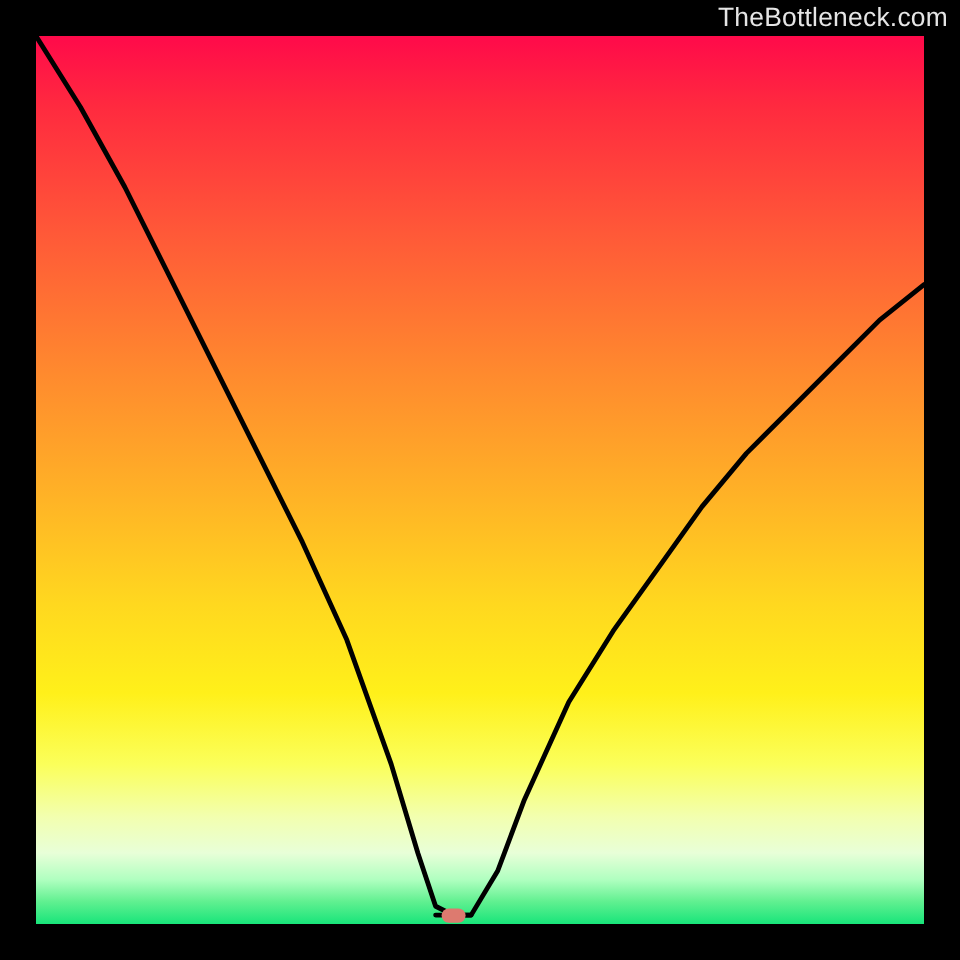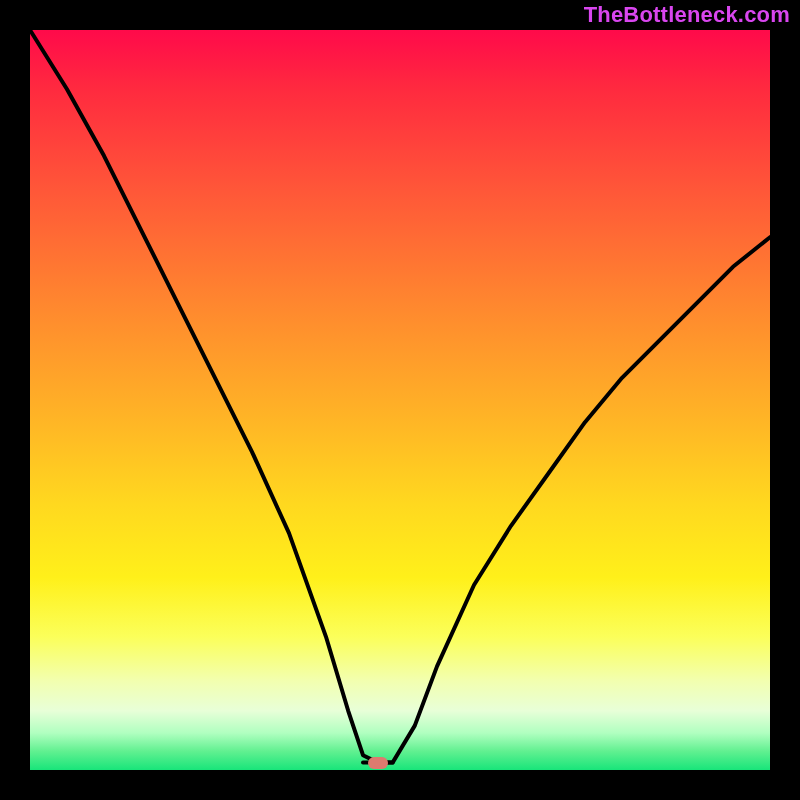--- a/index.html
+++ b/index.html
@@ -13,23 +13,23 @@
   }
   .outer {
     position: absolute;
     inset: 0;
     background: #000;
   }
   .watermark {
     position: absolute;
     top: 2px;
     right: 10px;
-    color: #d946ef;
+    color: #e5e5e5;
     font-size: 22px;
-    font-weight: 700;
+    font-weight: 400;
     letter-spacing: 0.2px;
     z-index: 10;
   }
   .plot-area {
     position: absolute;
     left: 30px;
     top: 30px;
     width: 740px;
     height: 740px;
     

